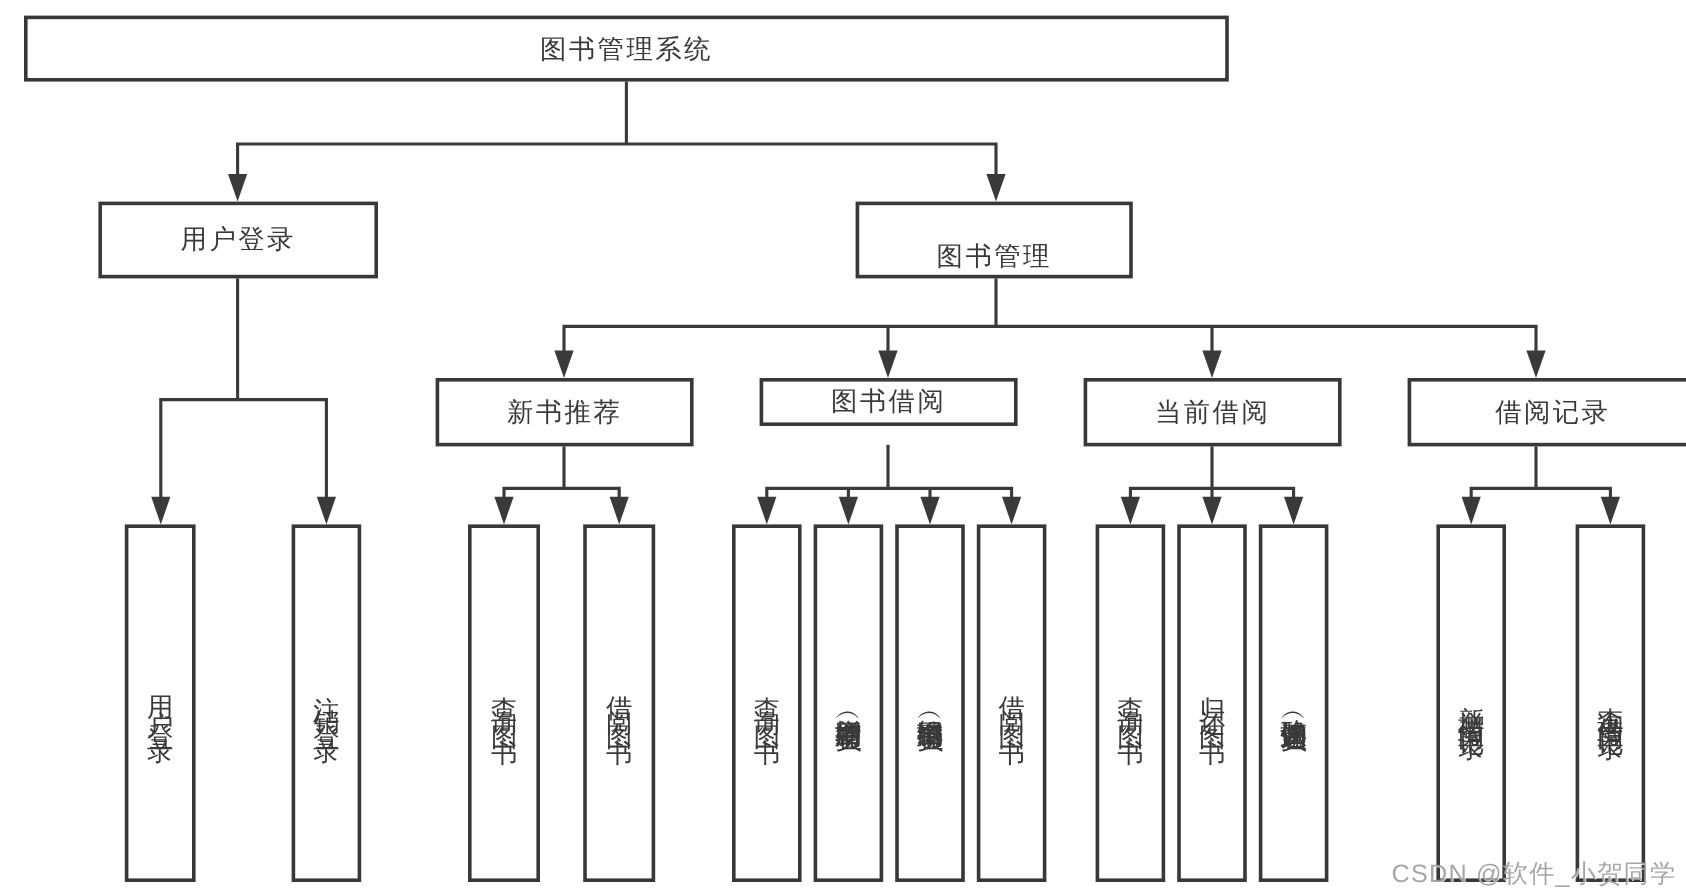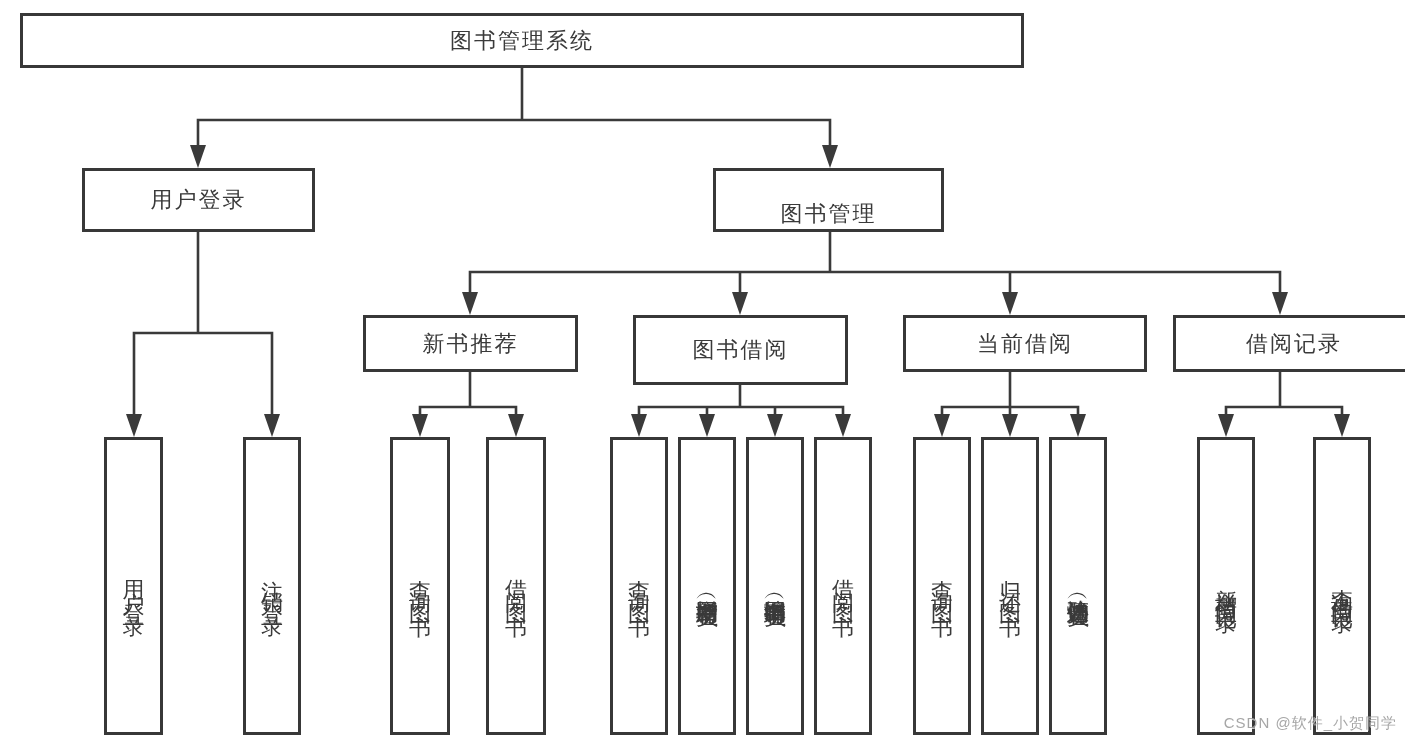--- a/index.html
+++ b/index.html
@@ -46,21 +46,21 @@
     text-orientation: mixed;
     font-size: 22px;
     line-height: 1.1;
     color: #3a3a3a;
   }
   .watermark {
     position: absolute;
     right: 8px;
     top: 714px;
     z-index: 5;
-    font-size: 15px;
+    font-size: 21px;
     letter-spacing: 1px;
     color: rgba(158,158,158,0.92);
     text-shadow: 1px 1px 0 rgba(255,255,255,0.7);
     white-space: nowrap;
   }
 </style>
 </head>
 <body>
 
 <div class="canvas">
@@ -112,24 +112,24 @@
   <div class="node h-node" style="left:82px;top:168px;width:233px;height:64px;">
     <span class="label">用户登录</span>
   </div>
   <div class="node h-node" style="left:713px;top:168px;width:231px;height:64px;align-items:flex-end;">
     <span class="label">图书管理</span>
   </div>
 
   <div class="node h-node" style="left:363px;top:315px;width:215px;height:57px;">
     <span class="label">新书推荐</span>
   </div>
-  <div class="node h-node" style="left:633px;top:315px;width:215px;height:70px;text-align:center;">
+  <div class="node h-node" style="left:633px;top:315px;width:215px;height:40px;text-align:center;">
     <span class="label">图书借阅</span>
   </div>
-  <div class="node h-node" style="left:903px;top:315px;width:244px;height:57px;">
+  <div class="node h-node" style="left:903px;top:315px;width:215px;height:57px;">
     <span class="label">当前借阅</span>
   </div>
   <div class="node h-node" style="left:1173px;top:315px;width:242px;height:57px;">
     <span class="label">借阅记录</span>
   </div>
 
   <div class="node v-node" style="left:104px;top:437px;width:59px;height:298px;">
     <span class="label" style="letter-spacing: 0.55em;">用户登录</span>
   </div>
   <div class="node v-node" style="left:243px;top:437px;width:58px;height:298px;">

